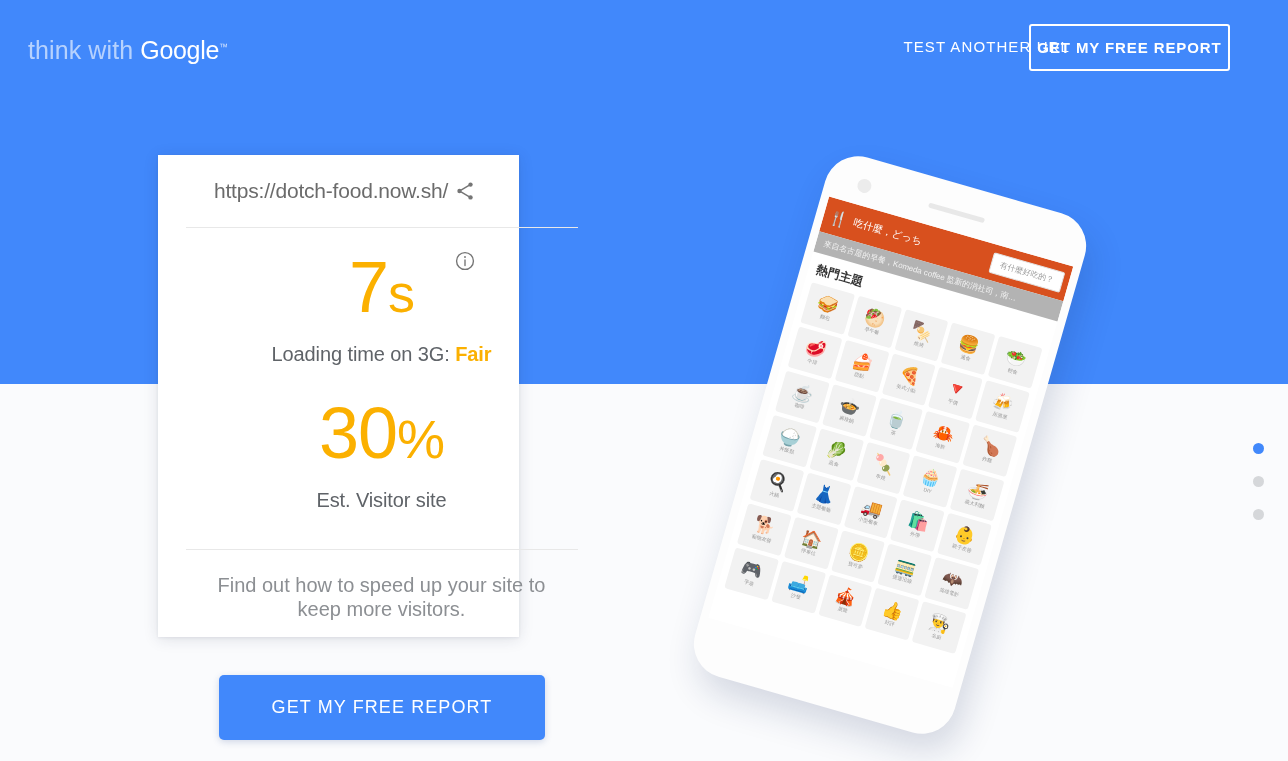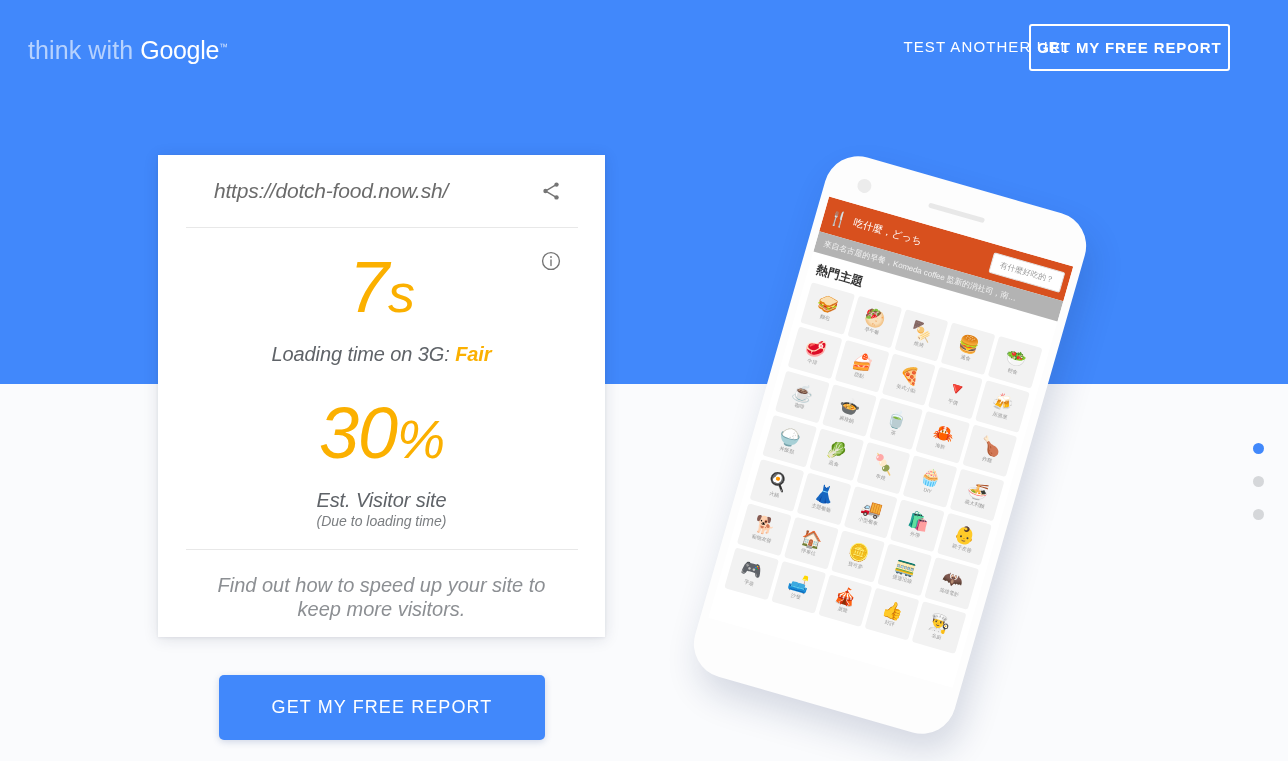--- a/index.html
+++ b/index.html
@@ -76,25 +76,24 @@
     font-family: inherit;
     display: flex;
     align-items: center;
     justify-content: center;
   }
 
   
   .card {
     position: absolute;
     left: 158px; top: 155px;
-    width: 447px; height: 482px;
+    width: 361px; height: 482px;
     background: #ffffff;
     box-shadow: 0 2px 14px rgba(30,40,70,.13), 0 1px 3px rgba(30,40,70,.07);
     z-index: 30;
-    font-style: italic;
   }
   .card-url-row {
     position: absolute;
     left: 0; top: 0;
     width: 447px; height: 72px;
     display: flex;
     align-items: center;
   }
   .card-url {
     margin-left: 56px;
@@ -503,21 +502,20 @@
       <div class="metric-label">
         <span>Loading time on 3G: </span><span class="rating">Fair</span>
       </div>
     </div>
 
     <div class="metric-block metric-2">
       <div class="metric-big">
         <span>30</span><span class="unit">%</span>
       </div>
       <div class="metric-label">Est. Visitor site</div>
-      <div class="metric-sub">(Due to loading time)</div>
     </div>
 
     <div class="divider bottom"></div>
 
     <div class="card-footnote">Find out how to speed up your site to keep more visitors.</div>
   </div>
 
   <button class="main-cta">GET MY FREE REPORT</button>
 
   <div class="dots" id="dots">

